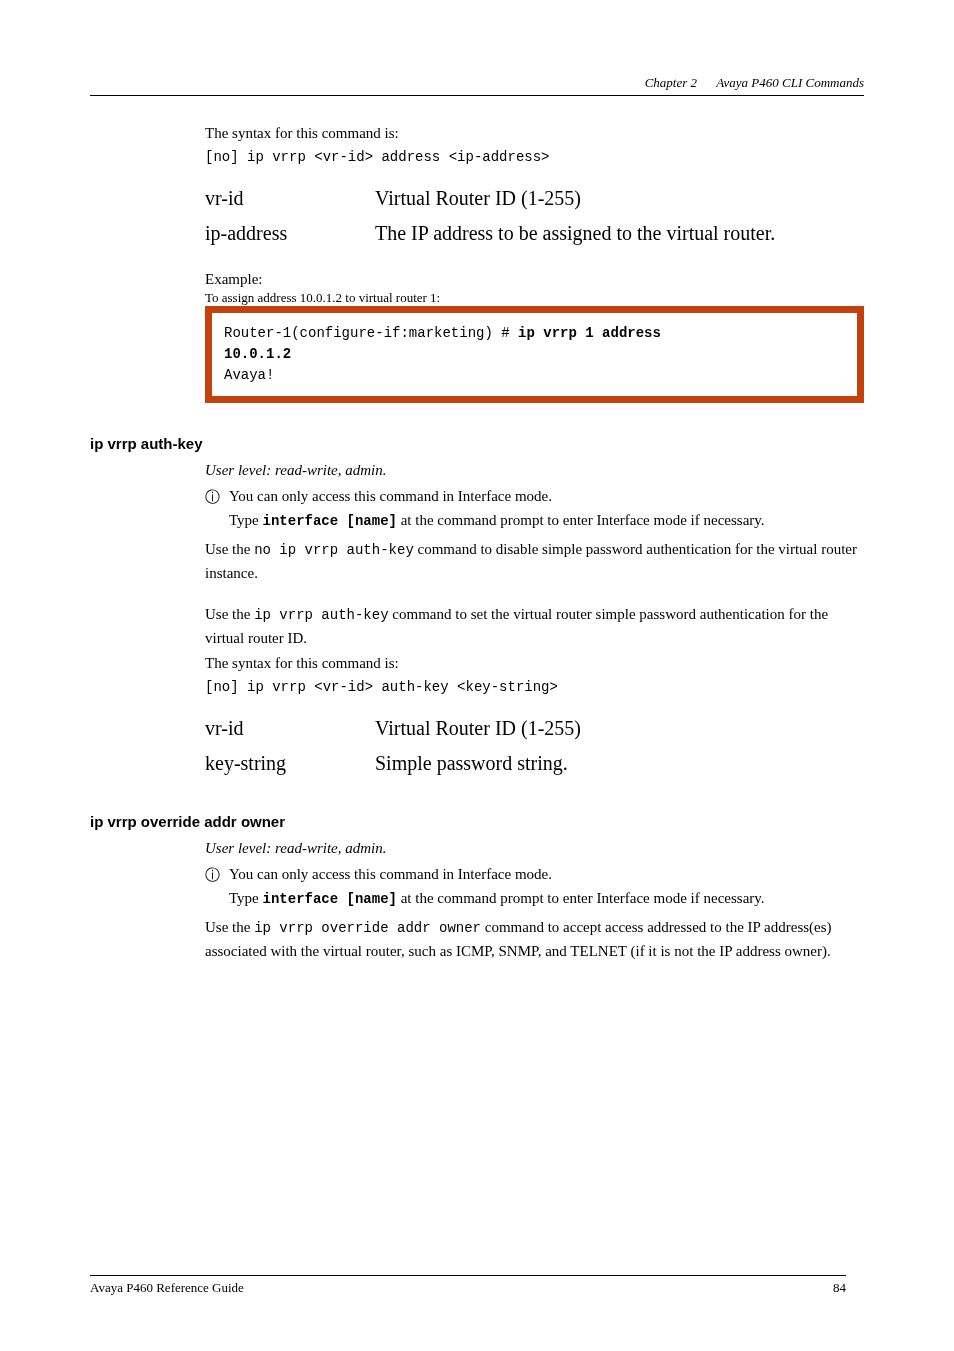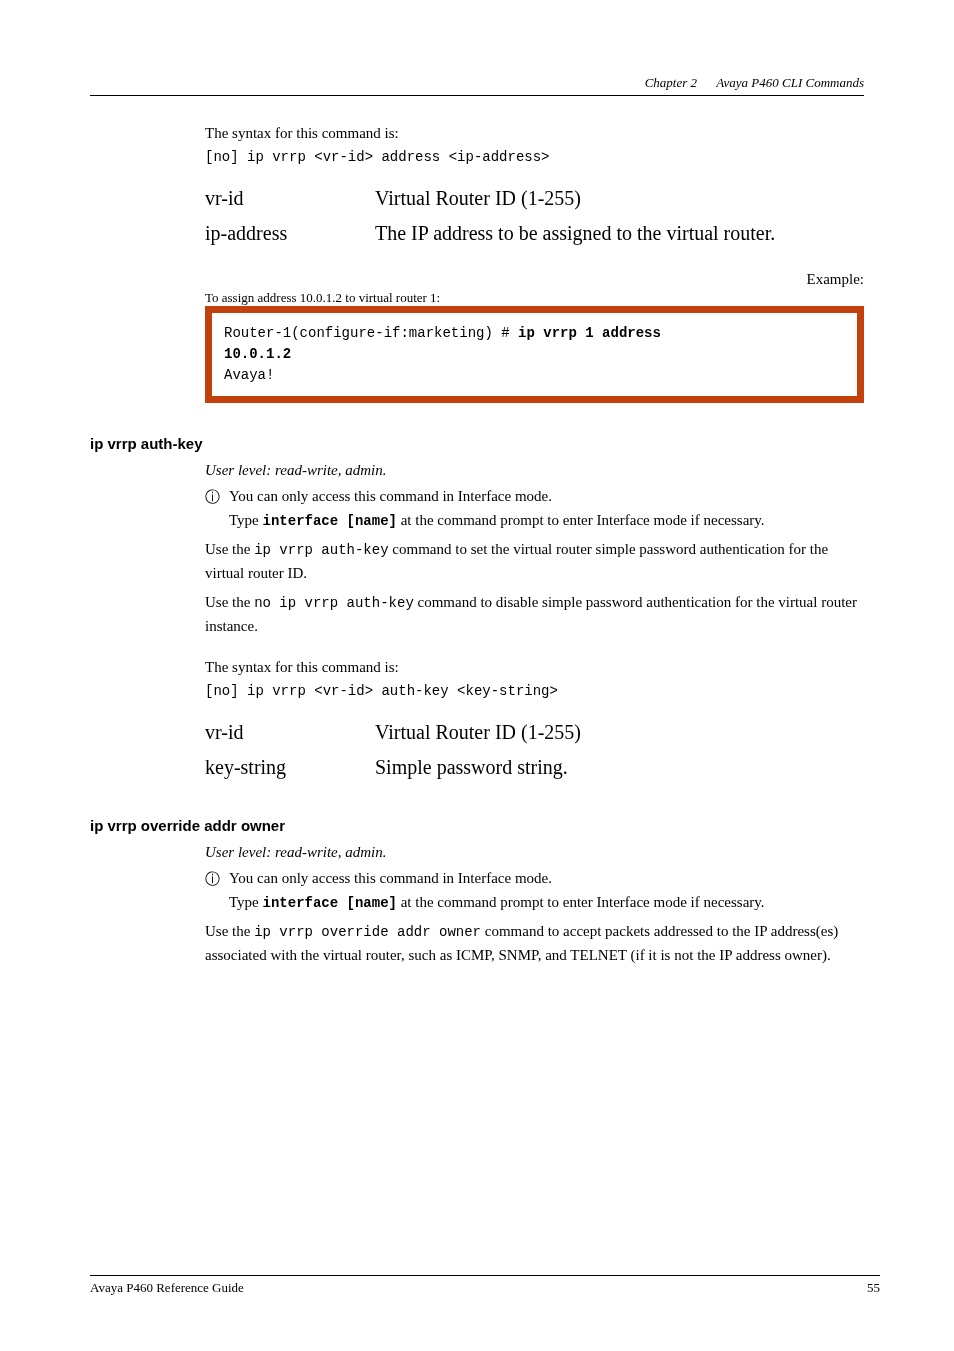--- a/index.html
+++ b/index.html
@@ -53,21 +53,20 @@
       padding: 6px 0;
       vertical-align: top;
     }
     .def-table td.term {
       width: 170px;
     }
     .example-label {
       font-size: 15px;
       margin-top: 10px;
       margin-bottom: 2px;
-      text-align: right;
     }
     .example-desc {
       font-size: 13px;
     }
     .code-box {
       border: 7px solid #c2410c;
       padding: 10px 12px;
       font-family: "Courier New", monospace;
       font-size: 14px;
       line-height: 1.5;
@@ -112,21 +111,21 @@
     }
     .mono-bold {
       font-family: "Courier New", monospace;
       font-size: 14px;
       font-weight: bold;
       text-align: right;
     }
     .footer {
       position: absolute;
       left: 90px;
-      right: 74px;
+      right: 108px;
       bottom: 55px;
     }
     .footer-rule {
       border: none;
       border-top: 1px solid #000;
       margin-bottom: 4px;
     }
     .footer-row {
       display: flex;
       justify-content: space-between;
@@ -179,25 +178,25 @@
     <h3 class="section-heading">ip vrrp auth-key</h3>
   </div>
   <p class="user-level">User level: read-write, admin.</p>
   <div class="note-row">
     <div class="note-icon">ⓘ</div>
     <div class="note-body">
       <span>You can only access this command in Interface mode.</span><br>
       <span>Type </span><span class="mono-bold">interface [name]</span><span> at the command prompt to enter Interface mode if necessary.</span>
     </div>
   </div>
+  <p class="para" style="margin-top:6px;margin-bottom:18px;">
+    <span>Use the </span><span class="mono">no ip vrrp auth-key</span><span> command to disable simple password authentication for the virtual router instance.</span>
+  </p>
   <p class="para">
     <span>Use the </span><span class="mono">ip vrrp auth-key</span><span> command to set the virtual router simple password authentication for the virtual router ID.</span>
-  </p>
-  <p class="para" style="margin-top:6px;margin-bottom:18px;">
-    <span>Use the </span><span class="mono">no ip vrrp auth-key</span><span> command to disable simple password authentication for the virtual router instance.</span>
   </p>
 
   <p class="para">The syntax for this command is:</p>
   <p class="cmd-line">
     <span class="kw">[no] ip vrrp</span>
     <span>&lt;vr-id&gt;</span>
     <span class="kw">auth-key</span>
     <span>&lt;key-string&gt;</span>
   </p>
 
@@ -219,24 +218,24 @@
   </div>
   <p class="user-level">User level: read-write, admin.</p>
   <div class="note-row">
     <div class="note-icon">ⓘ</div>
     <div class="note-body">
       <span>You can only access this command in Interface mode.</span><br>
       <span>Type </span><span class="mono-bold">interface [name]</span><span> at the command prompt to enter Interface mode if necessary.</span>
     </div>
   </div>
   <p class="para">
-    <span>Use the </span><span class="mono">ip vrrp override addr owner</span><span> command to accept packets addressed to the IP address(es) associated with the virtual router, such as ICMP, SNMP, and TELNET (if it is not the IP address owner).</span>
+    <span>Use the </span><span class="mono">ip vrrp override addr owner</span><span> command to accept access addressed to the IP address(es) associated with the virtual router, such as ICMP, SNMP, and TELNET (if it is not the IP address owner).</span>
   </p>
 
 </div>
 
 <div class="footer">
   <hr class="footer-rule">
   <div class="footer-row">
     <span>Avaya P460 Reference Guide</span>
-    <span>55</span>
+    <span>84</span>
   </div>
 </div>
 
 </body></html>

